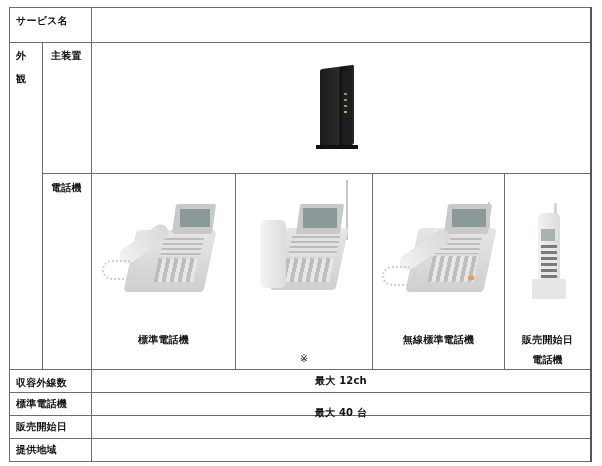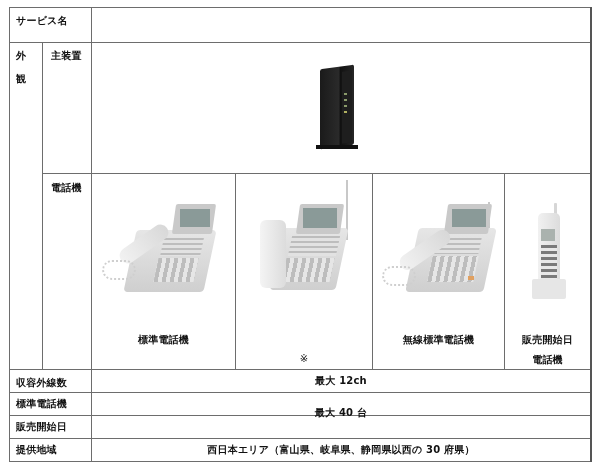--- a/index.html
+++ b/index.html
@@ -72,21 +72,20 @@
   <div class="cell-text center" style="left:364px;width:131px;top:326px;">無線標準電話機</div>
   <div class="cell-text center" style="left:496px;width:85px;top:326px;">販売開始日</div>
   <div class="cell-text center" style="left:496px;width:85px;top:346px;">電話機</div>
 
   <div class="cell-text" style="left:7px;top:369px;">収容外線数</div>
   <div class="cell-text center" style="left:83px;width:498px;top:367px;">最大 12ch</div>
   <div class="cell-text" style="left:7px;top:390px;">標準電話機</div>
   <div class="cell-text center" style="left:83px;width:498px;top:390px;margin-top:9px;">最大 40 台</div>
   <div class="cell-text" style="left:7px;top:413px;">販売開始日</div>
   <div class="cell-text" style="left:7px;top:436px;">提供地域</div>
-  <div class="cell-text center" style="left:83px;width:498px;top:436px;">西日本エリア（富山県、岐阜県、静岡県以西の 30 府県）</div>
 </div>
 
 <div class="router">
   <div class="body"></div>
   <div class="front"></div>
   <div class="led" style="left:32px;top:30px;"></div>
   <div class="led" style="left:32px;top:36px;"></div>
   <div class="led" style="left:32px;top:42px;"></div>
   <div class="led" style="left:32px;top:48px;background:#b0b060;"></div>
   <div class="base"></div>

